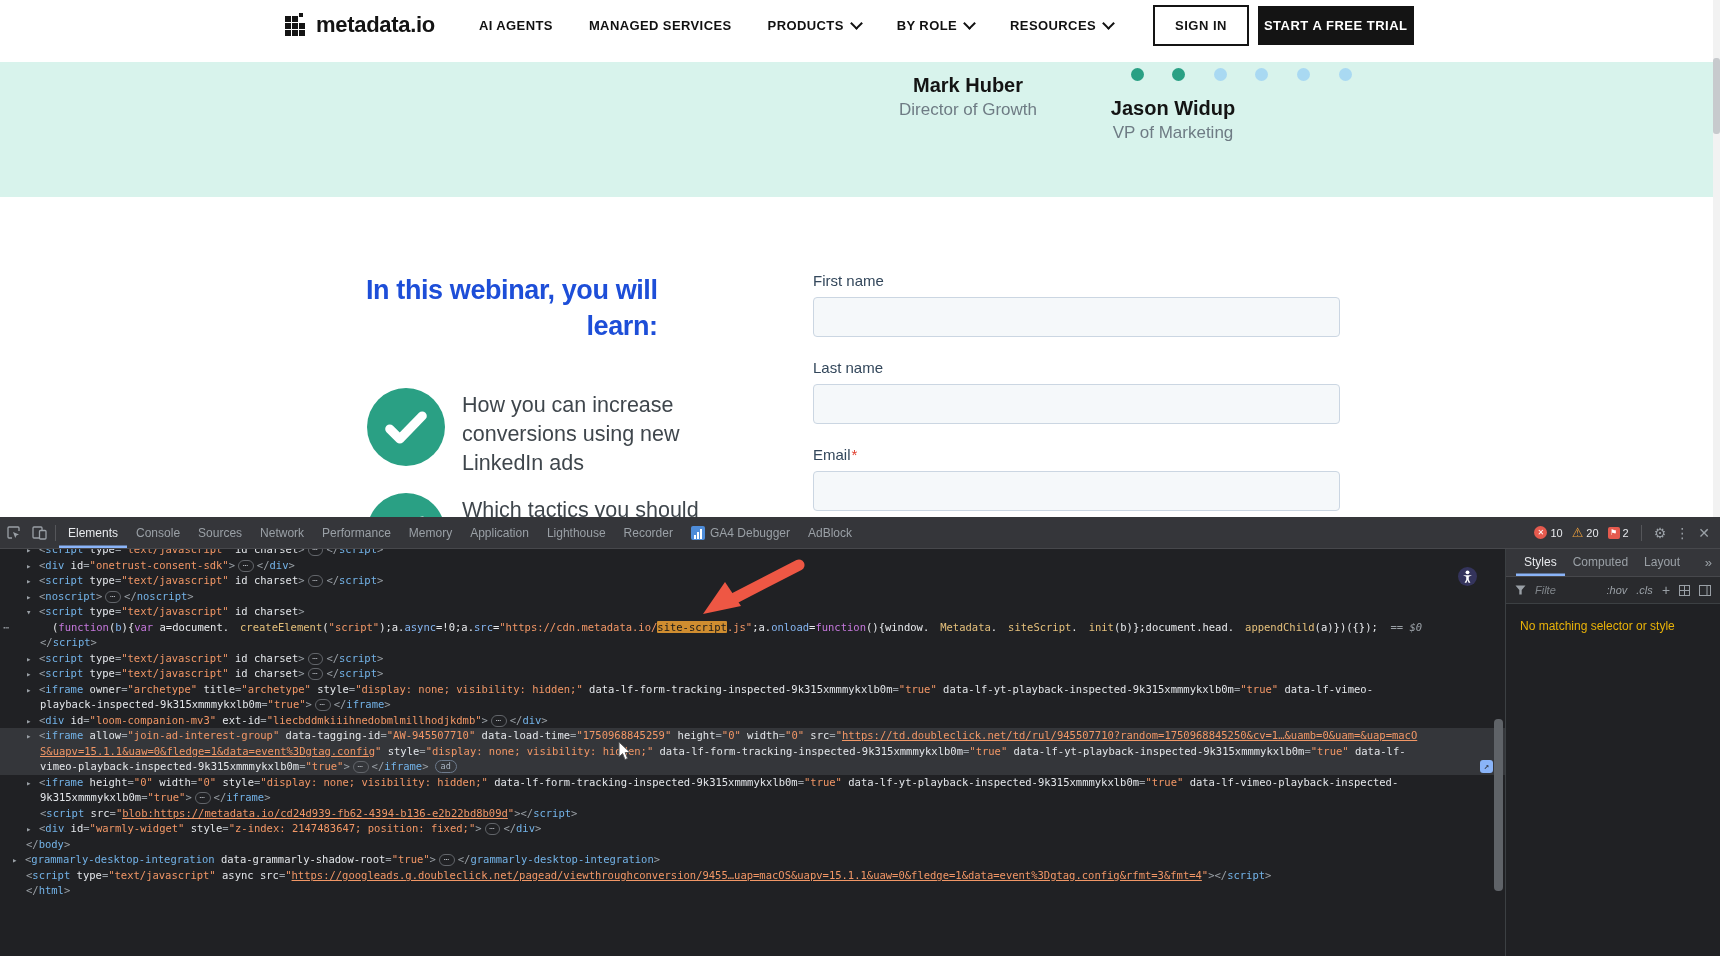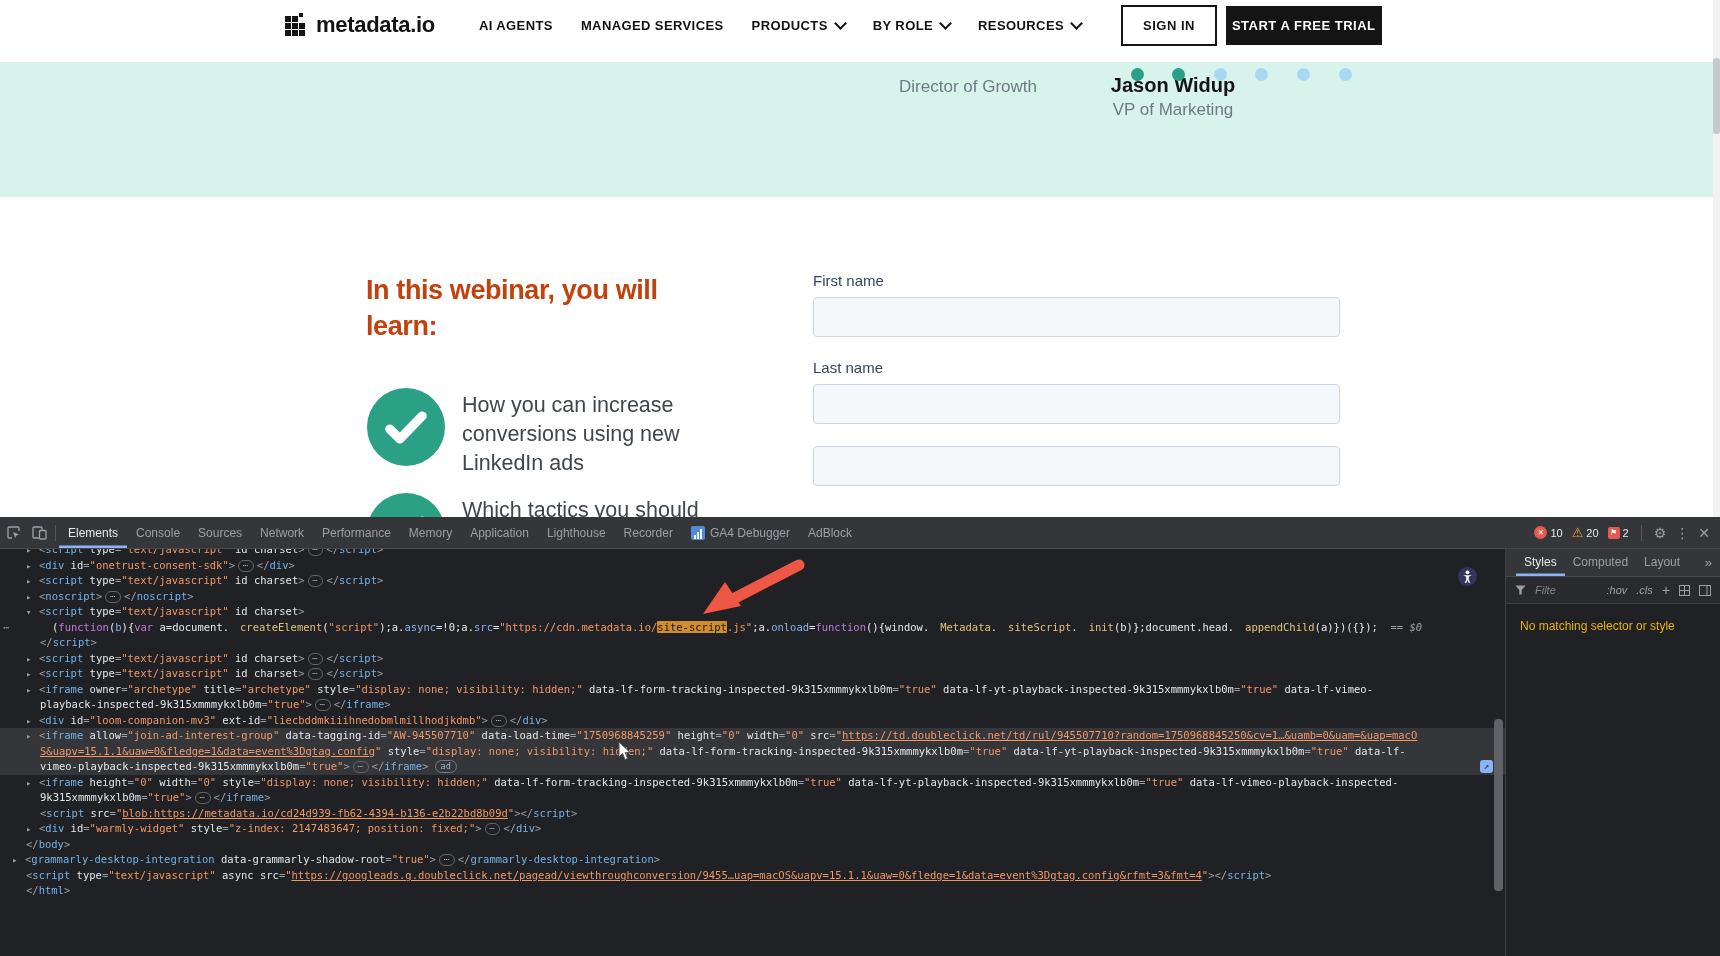--- a/index.html
+++ b/index.html
@@ -3,38 +3,38 @@
 <meta charset="utf-8">
 <style>
   html,body{margin:0;padding:0;background:#888;}
   .stage{position:relative;width:1720px;height:956px;background:#fff;overflow:hidden;
          font-family:"Liberation Sans",sans-serif;}
   
   .webpage{position:absolute;left:0;top:0;width:1720px;height:517px;overflow:hidden;background:#fff;}
   .topnav{position:absolute;left:0;top:0;width:1713px;height:50px;background:#fff;display:flex;align-items:center;}
   .logo{display:flex;align-items:center;margin-left:283px;}
   .logo-text{font-size:22px;font-weight:700;color:#141414;letter-spacing:-0.3px;margin-left:7px;}
-  .nav-items{display:flex;align-items:center;margin-left:44px;gap:28px;}
+  .nav-items{display:flex;align-items:center;margin-left:44px;gap:36px;}
   .nav-item{display:flex;align-items:center;font-size:13px;font-weight:700;letter-spacing:.4px;color:#111;cursor:pointer;white-space:nowrap;}
   .chev{width:7px;height:7px;border-right:2.2px solid #111;border-bottom:2.2px solid #111;transform:rotate(45deg);margin-left:8px;margin-top:-4px;display:inline-block;}
   .signin{margin-left:40px;height:37px;padding:0 20px;border:2px solid #141414;background:#fff;color:#141414;
           font-size:13px;font-weight:700;letter-spacing:.5px;display:flex;align-items:center;}
   .cta{margin-left:9px;height:39px;padding:0 6px;background:#141414;color:#fff;font-size:13px;font-weight:700;
        letter-spacing:.5px;display:flex;align-items:center;}
   
   .banner{position:absolute;left:0;top:62px;width:1713px;height:135px;background:#d8f3ec;}
   .speaker{position:absolute;width:320px;text-align:center;top:12px;}
   .speaker:nth-of-type(1){left:808px;}
-  .speaker:nth-of-type(2){left:1013px;}
+  .speaker:nth-of-type(2){left:1013px;margin-top:23px;}
   .sp-name{font-size:20px;font-weight:700;color:#141414;}
   .sp-title{font-size:17px;color:#6e7b84;margin-top:3px;}
   .dot{position:absolute;top:6px;width:13px;height:13px;border-radius:50%;}
   
   .heading{position:absolute;left:366px;top:272px;font-size:27px;line-height:36px;font-weight:800;
-           letter-spacing:-0.4px;color:#c2410c;}
+           letter-spacing:-0.4px;color:#1d4ed8;text-align:right;}
   .bullet-circle{position:absolute;width:78px;height:78px;}
   .bullet-text{position:absolute;width:268px;font-size:21.5px;line-height:29px;color:#3f464c;}
   #bullets .bullet:nth-child(1) .bullet-circle{left:367px;top:388px;}
   #bullets .bullet:nth-child(1) .bullet-text{left:462px;top:391px;}
   #bullets .bullet:nth-child(2) .bullet-circle{left:367px;top:493px;}
   #bullets .bullet:nth-child(2) .bullet-text{left:462px;top:496px;}
   
   .form{position:absolute;left:813px;top:272px;width:527px;}
   .f-label{display:block;font-size:15px;color:#33475b;margin-bottom:8px;}
   .req{color:#e03e2d;margin-left:1px;}
@@ -159,20 +159,21 @@
             <span>RESOURCES</span>
             <span class="chev"></span>
           </div>
         </div>
       <div class="signin">SIGN IN</div>
       <div class="cta">START A FREE TRIAL</div>
     </div>
 
     <div class="banner">
       <div class="speaker">
+        <div class="sp-name">Mark Huber</div>
         <div class="sp-title">Director of Growth</div>
       </div>
       <div class="speaker">
         <div class="sp-name">Jason Widup</div>
         <div class="sp-title">VP of Marketing</div>
       </div>
       <div id="dots">
           <span class="dot" style="left: 1131px; background: rgb(42, 160, 132);"></span>
           <span class="dot" style="left: 1172px; background: rgb(42, 160, 132);"></span>
           <span class="dot" style="left: 1214px; background: rgb(169, 217, 242);"></span>
@@ -211,20 +212,21 @@
     <div class="form" id="lead-form">
         <div class="f-field">
           <label class="f-label">First name</label>
           <div class="f-input"></div>
         </div>
         <div class="f-field">
           <label class="f-label">Last name</label>
           <div class="f-input"></div>
         </div>
         <div class="f-field">
+          <label class="f-label">Email<span class="req">*</span></label>
           <div class="f-input"></div>
         </div>
       </div>
 
     <div class="pg-scroll">
       <div class="pg-thumb"></div>
     </div>
   </div>
 
   <div id="dt">

